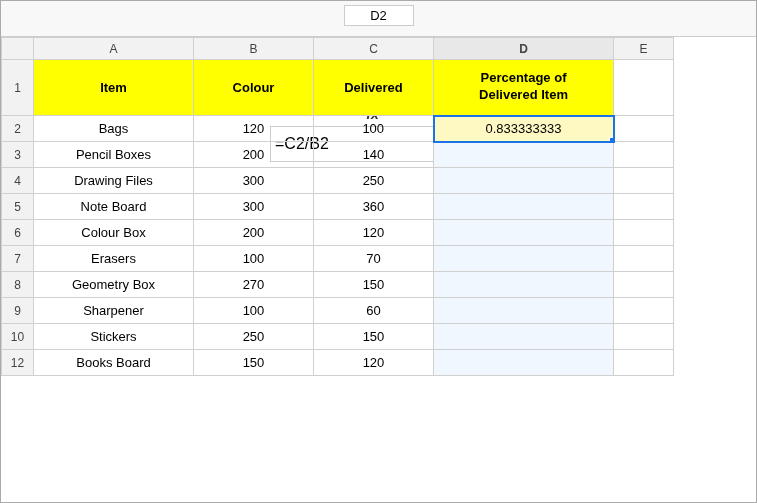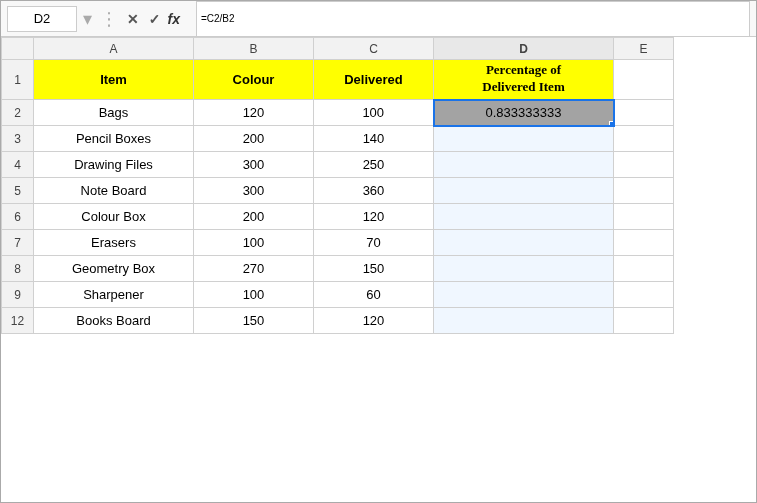--- a/index.html
+++ b/index.html
@@ -22,20 +22,21 @@
 
     
     .formula-bar {
       display: flex;
       align-items: center;
       background: #f8f8f8;
       border-bottom: 1px solid #ccc;
       padding: 4px 6px;
       gap: 4px;
       height: 36px;
+      flex-direction: column;
     }
 
     .cell-reference-box {
       width: 70px;
       border: 1px solid #ccc;
       background: #fff;
       font-size: 13px;
       padding: 2px 6px;
       text-align: center;
       height: 26px;
@@ -70,21 +71,21 @@
       font-weight: bold;
       color: #333;
       font-size: 14px;
       margin-right: 12px;
     }
 
     .formula-input {
       flex: 1;
       border: none;
       background: #fff;
-      font-size: 10px;
+      font-size: 16px;
       padding: 17px 4px;
       height: 26px;
       border: 1px solid #ccc;
       outline: none;
     }
 
     
     .spreadsheet-container {
       flex: 1;
       overflow: auto;
@@ -198,30 +199,30 @@
           <th class="col-header">E</th>
         </tr>
       </thead>
       <tbody>
 
         <tr>
           <td class="row-header">1</td>
           <td class="cell yellow-bg bold text-center">Item</td>
           <td class="cell yellow-bg bold text-center">Colour</td>
           <td class="cell yellow-bg bold text-center">Delivered</td>
-          <td class="cell yellow-bg bold text-center" style="white-space: normal; line-height: 1.3; height: 40px; vertical-align: middle; font-family: Liberation Serif, serif;">Percentage of<br>Delivered Item</td>
+          <td class="cell yellow-bg bold text-center" style="white-space: normal; line-height: 1.3; height: 56px; vertical-align: middle;">Percentage of<br>Delivered Item</td>
           <td class="cell"></td>
         </tr>
 
         <tr>
           <td class="row-header">2</td>
           <td class="cell text-center">Bags</td>
           <td class="cell text-center">120</td>
           <td class="cell text-center">100</td>
-          <td class="cell text-center" style="position:relative; background:#a3a3a3; border: 2px solid #1a73e8;">
+          <td class="cell text-center" style="position:relative; background:#fef9c3; border: 2px solid #1a73e8;">
             0.833333333
             <span style="position:absolute; right:-4px; bottom:-4px; width:8px; height:8px; background:#1a73e8; border:1px solid #fff; display:block; z-index:10; cursor:crosshair;"></span>
           </td>
           <td class="cell"></td>
         </tr>
 
         <tr>
           <td class="row-header">3</td>
           <td class="cell text-center">Pencil Boxes</td>
           <td class="cell text-center">200</td>
@@ -277,20 +278,28 @@
 
         <tr>
           <td class="row-header">9</td>
           <td class="cell text-center">Sharpener</td>
           <td class="cell text-center">100</td>
           <td class="cell text-center">60</td>
           <td class="cell selected-col"></td>
           <td class="cell"></td>
         </tr>
 
+        <tr>
+          <td class="row-header">10</td>
+          <td class="cell text-center">Stickers</td>
+          <td class="cell text-center">250</td>
+          <td class="cell text-center">150</td>
+          <td class="cell selected-col"></td>
+          <td class="cell"></td>
+        </tr>
 
 
         <tr>
           <td class="row-header">12</td>
           <td class="cell text-center">Books Board</td>
           <td class="cell text-center">150</td>
           <td class="cell text-center">120</td>
           <td class="cell selected-col"></td>
           <td class="cell"></td>
         </tr>

